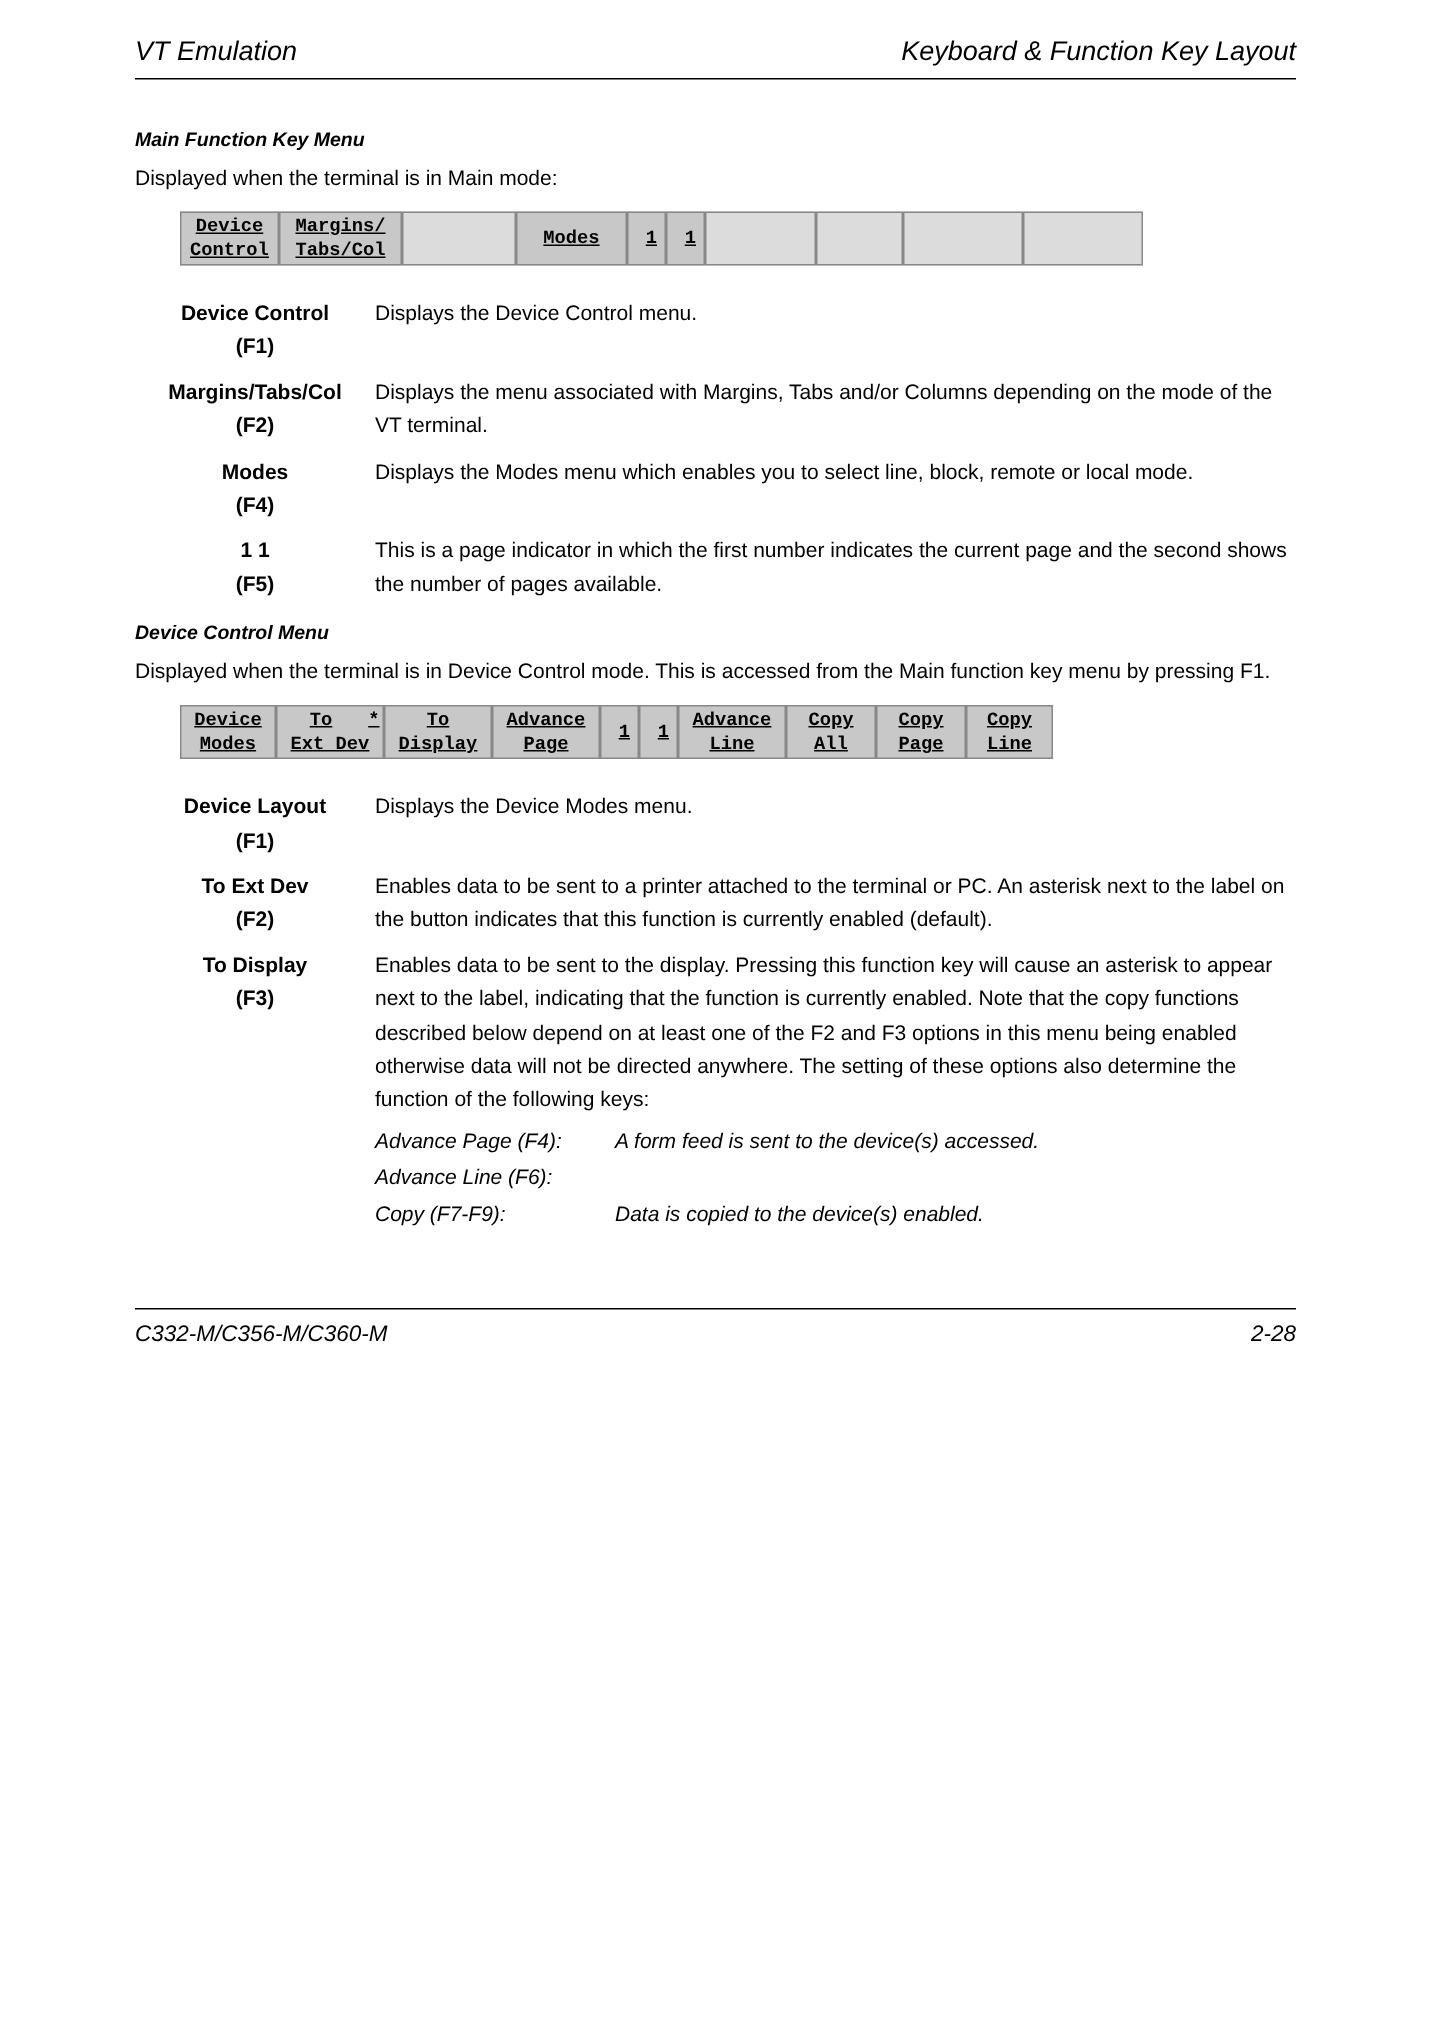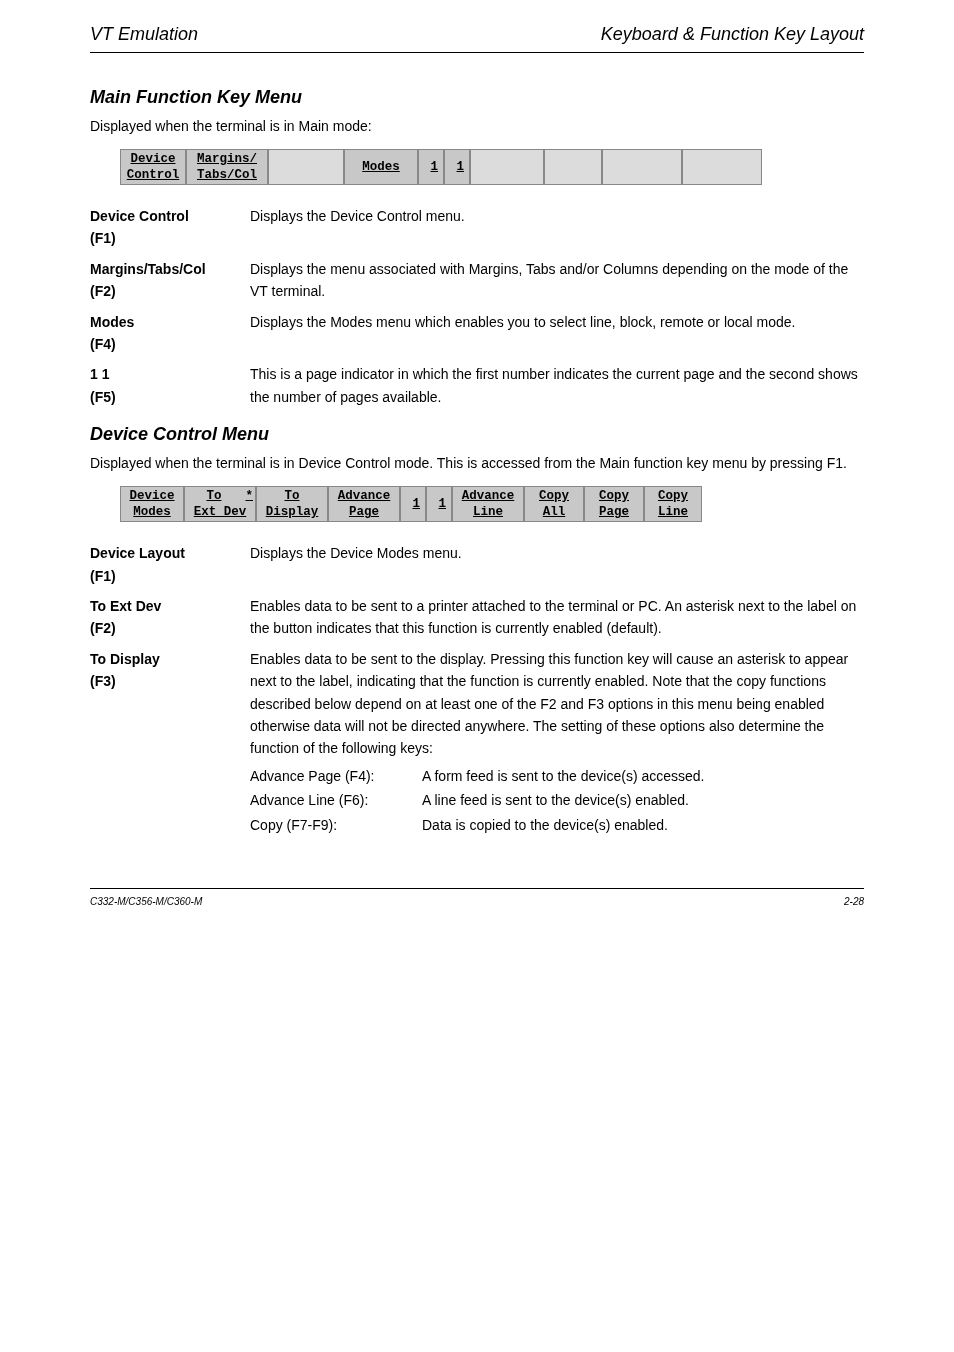--- a/index.html
+++ b/index.html
@@ -22,24 +22,24 @@
       font-style: italic;
       font-size: 18px;
     }
     .footer-bar {
       display: flex;
       justify-content: space-between;
       border-top: 1px solid #000;
       padding-top: 5px;
       margin-top: 40px;
       font-style: italic;
-      font-size: 10px;
+      font-size: 15px;
     }
     h3.section-title {
-      font-size: 18px;
+      font-size: 13px;
       font-weight: bold;
       font-style: italic;
       margin-top: 12px;
       margin-bottom: 3px;
     }
     p { margin-bottom: 10px; }
     .menu-bar {
       display: flex;
       margin: 12px 30px 20px 30px;
       text-decoration: underline;
@@ -79,24 +79,24 @@
     .w2-f2 { width: 72px; }
     .w2-f3 { width: 72px; }
     .w2-f4 { width: 72px; }
     .w2-f5 { width: 26px; }
     .w2-f5b { width: 26px; }
     .w2-f6 { width: 72px; }
     .w2-f7 { width: 60px; }
     .w2-f8 { width: 60px; }
     .w2-f9 { width: 58px; }
     .term-def { display: flex; margin-bottom: 8px; }
-    .term-def .term { width: 160px; font-weight: bold; flex-shrink: 0; }
+    .term-def .term { width: 160px; font-weight: bold; flex-shrink: 0; text-align: center; }
     .term-def .def { flex: 1; }
     .sub-list { margin: 5px 0 12px 0; }
-    .sub-list .line { display: flex; margin-bottom: 2px; gap: 12px; }
+    .sub-list .line { display: flex; font-style: italic; margin-bottom: 2px; }
     .sub-list .line .lbl { width: 160px; flex-shrink: 0; }
     .sub-list .line .txt { flex: 1; }
   </style>
 </head>
 <body>
 
 <div class="page">
   <div class="header-bar">
     <span>VT Emulation</span>
     <span>Keyboard &amp; Function Key Layout</span>
@@ -230,21 +230,20 @@
       </div>
       <div class="def">
         <span>Enables data to be sent to the display. Pressing this function key will cause an asterisk to appear next to the label, indicating that the function is currently enabled. Note that the copy functions described below depend on at least one of the F2 and F3 options in this menu being enabled otherwise data will not be directed anywhere. The setting of these options also determine the function of the following keys:</span>
         <div class="sub-list">
           <div class="line">
             <span class="lbl">Advance Page (F4):</span>
             <span class="txt">A form feed is sent to the device(s) accessed.</span>
           </div>
           <div class="line">
             <span class="lbl">Advance Line (F6):</span>
-            <span class="txt">A line feed is sent to the device(s) enabled.</span>
           </div>
           <div class="line">
             <span class="lbl">Copy (F7-F9):</span>
             <span class="txt">Data is copied to the device(s) enabled.</span>
           </div>
         </div>
       </div>
     </div>
   </div>
 

